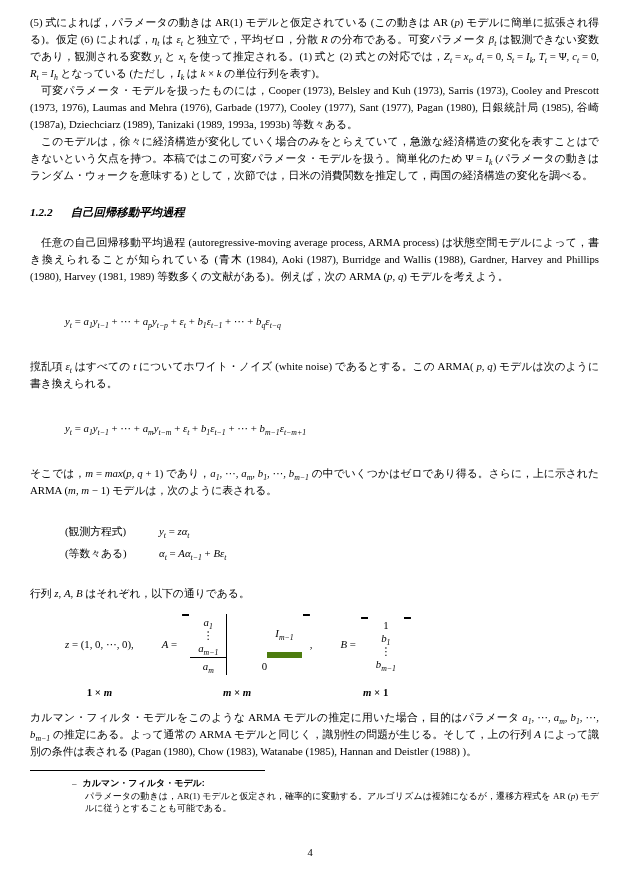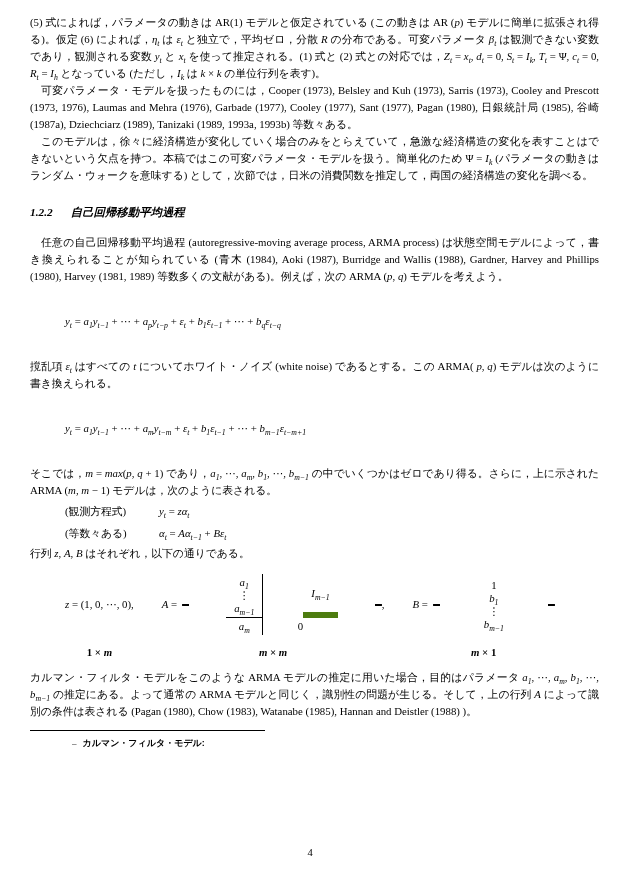--- a/index.html
+++ b/index.html
@@ -11,32 +11,32 @@
     font-size:10.8px;line-height:17px;text-align:justify;
   }
   p{margin:0;}
   .indent{text-indent:11px;}
   i{font-style:italic;}
   sub{font-size:0.72em;line-height:0;}
   .heading{margin:20px 0 13px 0;font-weight:bold;font-size:11.4px;font-style:italic;}
   .heading .sec-no{font-family:"Liberation Serif",serif;margin-right:18px;}
   .heading .sec-title{font-family:"Liberation Sans",sans-serif;}
   .equation{margin:28px 0;padding-left:35px;}
-  .eqpair{margin:1px 0;padding-left:35px;}
+  .eqpair{margin:21px 0;padding-left:35px;}
   .eqrow{display:flex;line-height:22px;}
   .eqrow .eqlabel{width:94px;}
   .mgrid{
     display:grid;grid-template-columns:repeat(3,max-content);
     column-gap:28px;row-gap:9px;align-items:center;
     padding-left:35px;margin:12px 0 8px 0;
   }
   .mgrid .dim{justify-self:center;font-weight:bold;}
   .mobj{display:flex;align-items:center;}
   .mpfx{margin-right:5px;white-space:nowrap;}
-  .pm{display:flex;align-items:center;gap:36px;}
+  .pm{display:flex;align-items:flex-start;}
   .paren{width:6px;}
   .paren.l{border-left:1.4px solid #000;border-top:1.4px solid #000;border-bottom:1.4px solid #000;border-radius:7px 0 0 7px;margin-right:1px;}
   .paren.r{border-right:1.4px solid #000;border-top:1.4px solid #000;border-bottom:1.4px solid #000;border-radius:0 7px 7px 0;margin-left:1px;}
   .amat{display:grid;grid-template-columns:auto auto;}
   .amat .cell{padding:2px 8px;display:flex;align-items:center;justify-content:center;line-height:13px;}
   .amat .tl{flex-direction:column;border-right:1px solid #000;border-bottom:1px solid #000;}
   .amat .tl span{line-height:13px;}
   .amat .tr{border-bottom:6px solid #4d7c0f;margin-left:40px;}
   .amat .bl{border-right:1px solid #000;}
   .bcol{display:flex;flex-direction:column;align-items:center;padding:2px 7px;}
@@ -136,18 +136,19 @@
   <p class="body-after-matrix">カルマン・フィルタ・モデルをこのような ARMA モデルの推定に用いた場合，目的はパラメータ <i>a<sub>1</sub></i>, ⋯, <i>a<sub>m</sub></i>, <i>b<sub>1</sub></i>, ⋯, <i>b<sub>m−1</sub></i> の推定にある。よって通常の ARMA モデルと同じく，識別性の問題が生じる。そして，上の行列 <i>A</i> によって識別の条件は表される (Pagan (1980), Chow (1983), Watanabe (1985), Hannan and Deistler (1988) )。</p>
 
   <hr class="fnrule">
 
   <div class="footnote">
     <div class="fn-item">
       <div class="fn-head">
         <span>–</span>
         <span class="fn-title">カルマン・フィルタ・モデル:</span>
       </div>
+      <div class="fn-body">パラメータの動きは，AR(1) モデルと仮定され，確率的に変動する。アルゴリズムは複雑になるが，遷移方程式を AR (<i>p</i>) モデルに従うとすることも可能である。</div>
     </div>
   </div>
 
   <div class="pageno">4</div>
 
 </div>
 
 </body></html>

